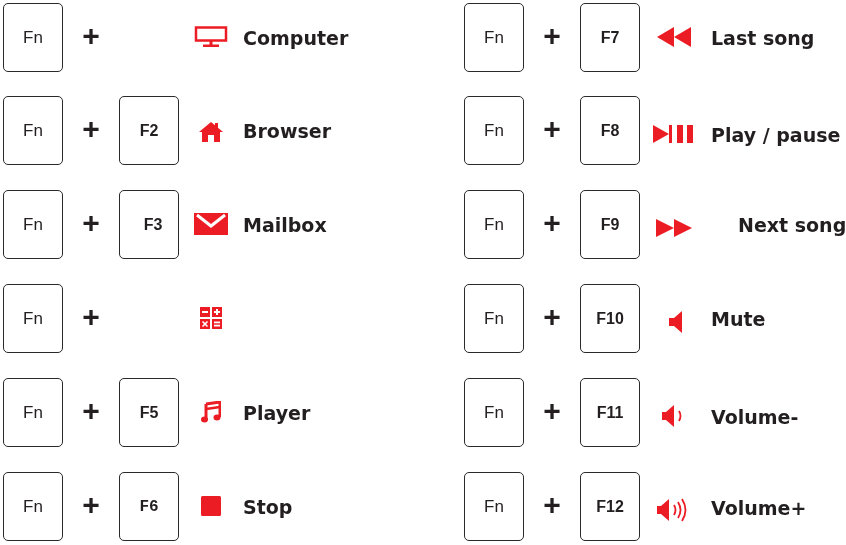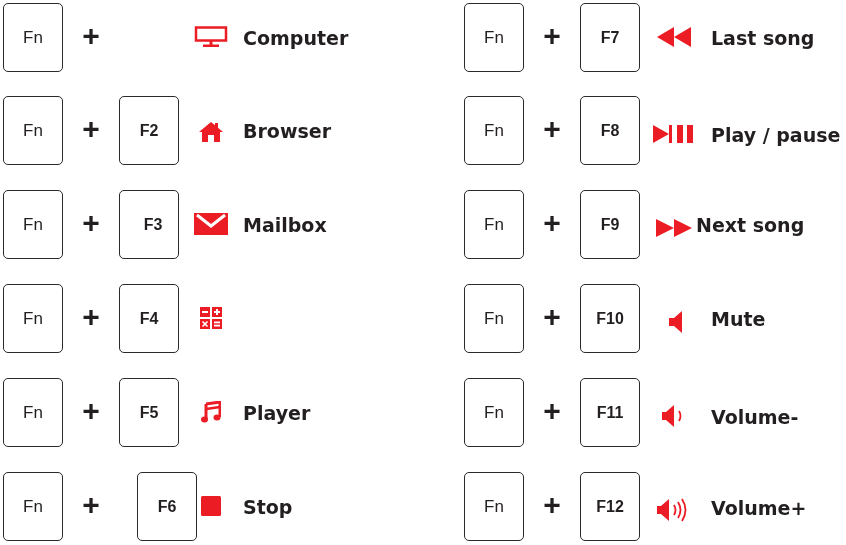--- a/index.html
+++ b/index.html
@@ -56,21 +56,20 @@
         <rect x="0" y="0" width="34" height="22" fill="#ec1c24"></rect>
         <polyline points="3,2 17,13 31,2" fill="none" stroke="#ffffff" stroke-width="3"></polyline>
       </svg>
   </div>
   <div class="label" style="left:243px;">Mailbox</div>
 </div>
 
 <div class="row" style="left:0; top:284px; width:420px;">
   <div class="key fn" style="left:3px;">Fn</div>
   <div class="plus" style="left:79px;">+</div>
-  <div class="key fk" style="left:119px;">F4</div>
   <div class="icon" style="left:191px;">
     <svg width="22" height="22" viewBox="0 0 22 22">
       <rect x="0" y="0" width="10" height="10" fill="#ec1c24"></rect>
         <rect x="2" y="4" width="6" height="2" fill="#fff"></rect>
       <rect x="12" y="0" width="10" height="10" fill="#ec1c24"></rect>
         <rect x="14" y="4" width="6" height="2" fill="#fff"></rect>
         <rect x="16" y="2" width="2" height="6" fill="#fff"></rect>
       <rect x="0" y="12" width="10" height="10" fill="#ec1c24"></rect>
         <path d="M2.5,14.5 L7.5,19.5 M7.5,14.5 L2.5,19.5" stroke="#fff" stroke-width="1.6"></path>
       <rect x="12" y="12" width="10" height="10" fill="#ec1c24"></rect>
@@ -92,21 +91,21 @@
         <ellipse cx="3.5" cy="18.5" rx="3.5" ry="3" fill="#ec1c24"></ellipse>
         <ellipse cx="16" cy="16.5" rx="3.5" ry="3" fill="#ec1c24"></ellipse>
       </svg>
   </div>
   <div class="label" style="left:243px;">Player</div>
 </div>
 
 <div class="row" style="left:0; top:472px; width:420px;">
   <div class="key fn" style="left:3px;">Fn</div>
   <div class="plus" style="left:79px;">+</div>
-  <div class="key fk" style="left:137px;">F6</div>
+  <div class="key fk" style="left:119px;font-family:Liberation Mono, monospace;">F6</div>
   <div class="icon" style="left:191px;">
     <svg width="22" height="22" viewBox="0 0 22 22">
         <rect x="1" y="1" width="20" height="20" rx="1.5" fill="#ec1c24"></rect>
       </svg>
   </div>
   <div class="label" style="left:243px;">Stop</div>
 </div>
 
 <div class="row" style="left:0; top:3px; width:846px;">
   <div class="key fn" style="left:464px;">Fn</div>
@@ -139,21 +138,21 @@
 <div class="row" style="left:0; top:190px; width:846px;">
   <div class="key fn" style="left:464px;">Fn</div>
   <div class="plus" style="left:540px;">+</div>
   <div class="key fk" style="left:580px;">F9</div>
   <div class="icon" style="left:654px; top:26px;">
     <svg width="36" height="18" viewBox="0 0 36 18">
         <polygon points="0,0 18,9 0,18" fill="#ec1c24"></polygon>
         <polygon points="18,0 36,9 18,18" fill="#ec1c24"></polygon>
       </svg>
   </div>
-  <div class="label" style="left:696px;">Next song</div>
+  <div class="label" style="left:738px;">Next song</div>
 </div>
 
 <div class="row" style="left:0; top:284px; width:846px;">
   <div class="key fn" style="left:464px;">Fn</div>
   <div class="plus" style="left:540px;">+</div>
   <div class="key fk" style="left:580px;">F10</div>
   <div class="icon" style="left:656px; top:26px;">
     <svg width="18" height="22" viewBox="0 0 18 22">
         <rect x="2" y="7" width="6" height="8" fill="#ec1c24"></rect>
         <polygon points="7,7 15,0 15,22 7,15" fill="#ec1c24"></polygon>

